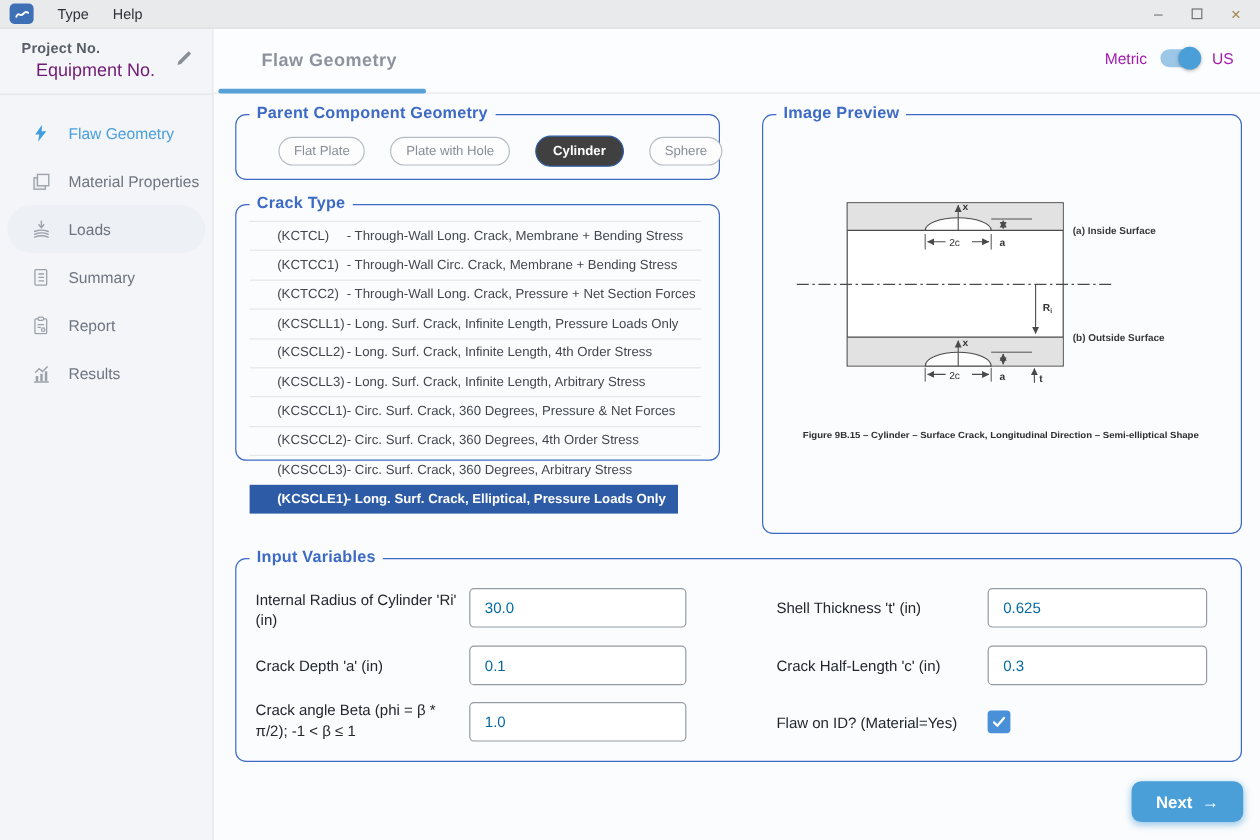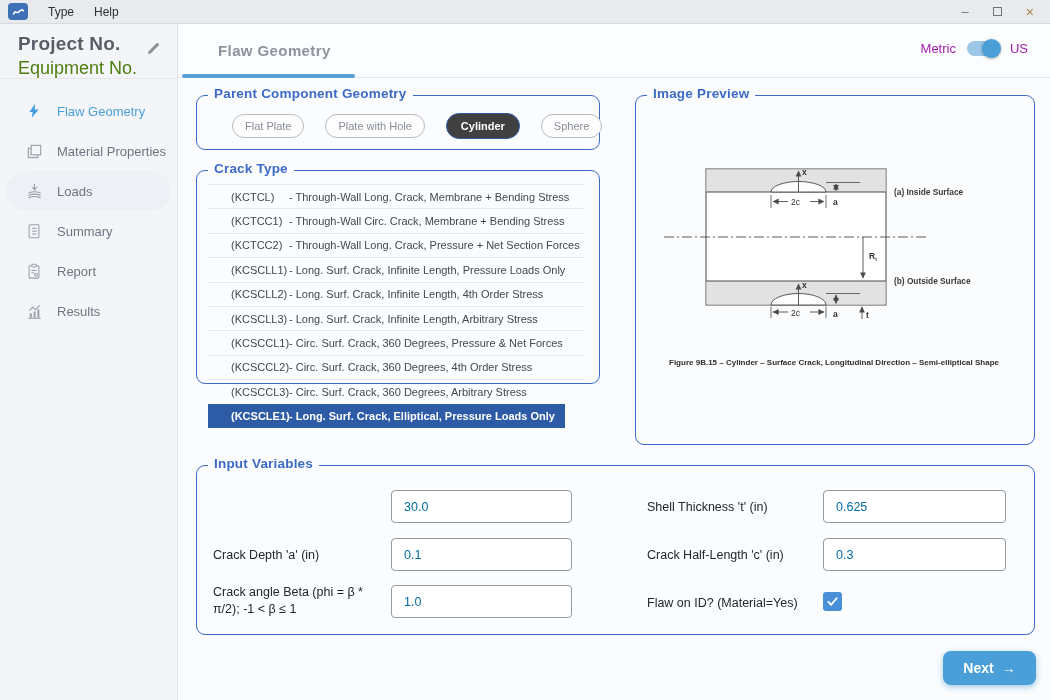--- a/index.html
+++ b/index.html
@@ -15,22 +15,22 @@
   .menu-item { font-size:12px; color:#2d3138; margin-left:20px; cursor:default; }
   .win-controls { margin-left:auto; display:flex; align-items:center; gap:24px; margin-right:16px; }
   .win-glyph { font-size:13px; color:#6e737b; line-height:1; cursor:default; }
   .maximize-box { width:9px; height:9px; border:1.3px solid #6e737b; }
   .close-glyph { color:#a5854d; font-size:14px; }
 
   
   .sidebar { position:absolute; left:0; top:24px; width:178px; height:676px;
     background:#f4f5f8; border-right:1px solid #e2e4e8; }
   .proj-header { height:55px; border-bottom:1px solid #e4e6e9; padding:9px 14px 0 18px; position:relative; }
-  .proj-title { font-weight:bold; font-size:19px; color:#585e67; letter-spacing:.2px; }
-  .equip { font-size:18px; color:#4d7c0f; margin-top:3px; }
+  .proj-title { font-weight:bold; font-size:12px; color:#585e67; letter-spacing:.2px; }
+  .equip { font-size:15px; color:#701a75; margin-top:3px;margin-left:12px; }
   .pencil { position:absolute; right:16px; top:17px; cursor:pointer; }
   .nav { margin-top:12px; }
   .nav-item { height:40px; display:flex; align-items:center; padding-left:25px; gap:14px;
     font-size:13px; color:#6e7581; cursor:pointer; }
   .nav-item .nav-ic { width:18px; height:18px; display:flex; align-items:center; justify-content:center; }
   .nav-item.active { color:#4aa0dc; }
   .nav-item.hovered { background:#edf0f5; border-radius:20px; margin:0 6px; padding-left:19px; }
 
   
   .main-header { position:absolute; left:178px; top:24px; width:872px; height:54px;
@@ -299,20 +299,21 @@
       <line x1="226" y1="215" x2="226" y2="203" stroke="#4a4a4a" stroke-width="0.9" marker-end="url(#ah)"></line>
       <text x="230" y="214" font-size="8.5" font-weight="bold" fill="#333">t</text>
 
       <text x="198" y="261" font-size="7.4" font-weight="bold" fill="#2f2f2f" text-anchor="middle" textLength="330" lengthAdjust="spacingAndGlyphs">Figure 9B.15 – Cylinder – Surface Crack, Longitudinal Direction – Semi-elliptical Shape</text>
     </svg>
   </div>
 
   <div class="fbox" style="left:196px; top:465px; width:839px; height:170px;">
     <span class="fbox-legend">Input Variables</span>
 
+    <div class="iv-label" style="left:16px; top:26px;">Internal Radius of Cylinder 'Ri' (in)</div>
     <input class="iv-input" style="left: 194px; top: 24px;" value="30.0">
 
     <div class="iv-label" style="left:450px; top:33px;">Shell Thickness 't' (in)</div>
     <input class="iv-input right" style="left: 626px; top: 24px;" value="0.625">
 
     <div class="iv-label" style="left:16px; top:81px;">Crack Depth 'a' (in)</div>
     <input class="iv-input" style="left: 194px; top: 72px;" value="0.1">
 
     <div class="iv-label" style="left:450px; top:81px;">Crack Half-Length 'c' (in)</div>
     <input class="iv-input right" style="left: 626px; top: 72px;" value="0.3">

